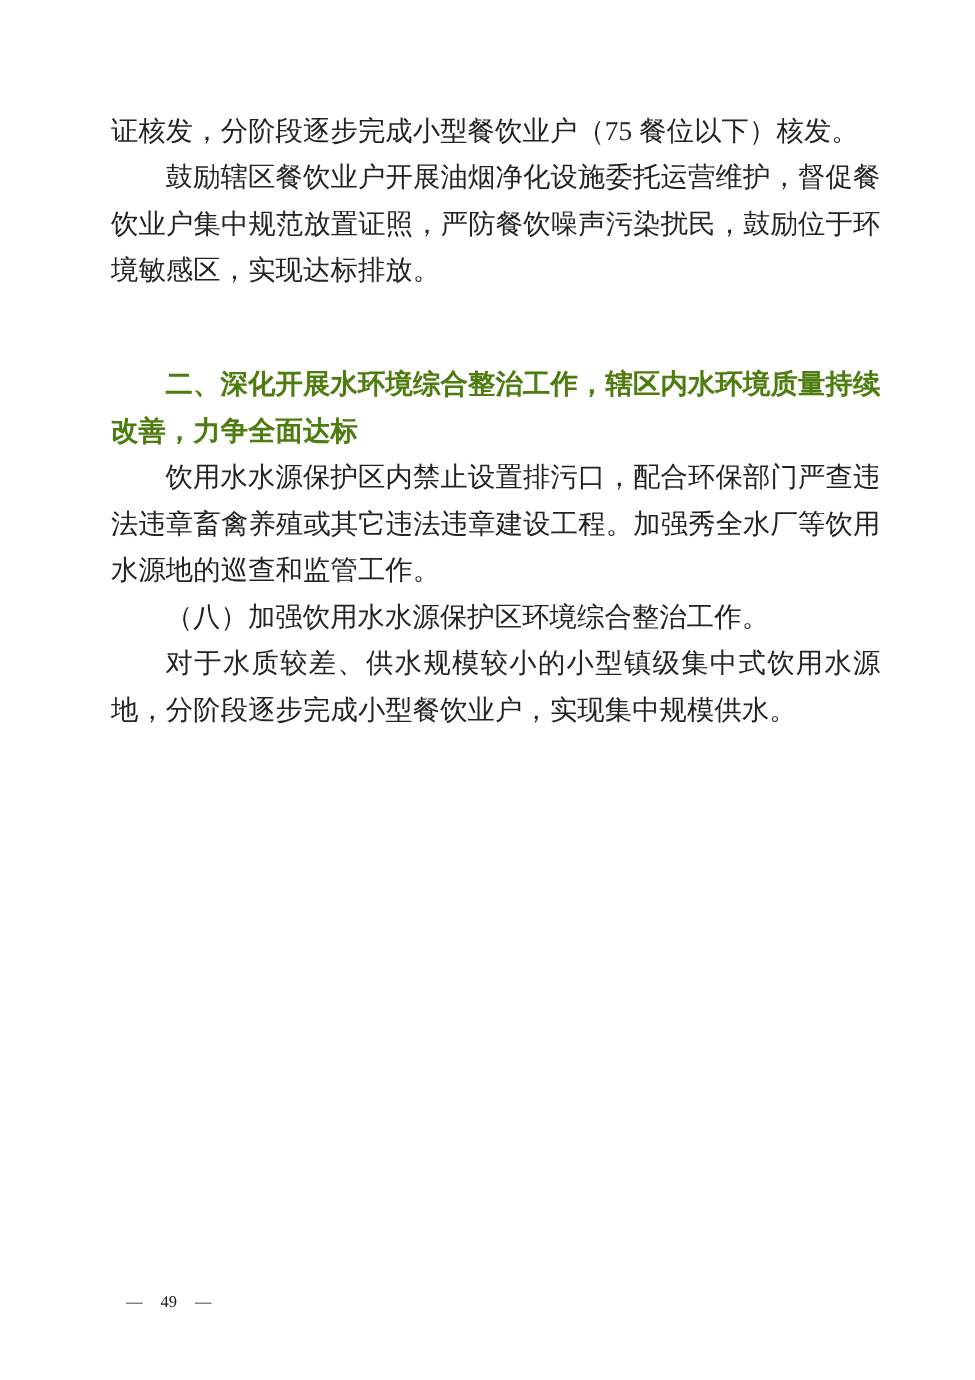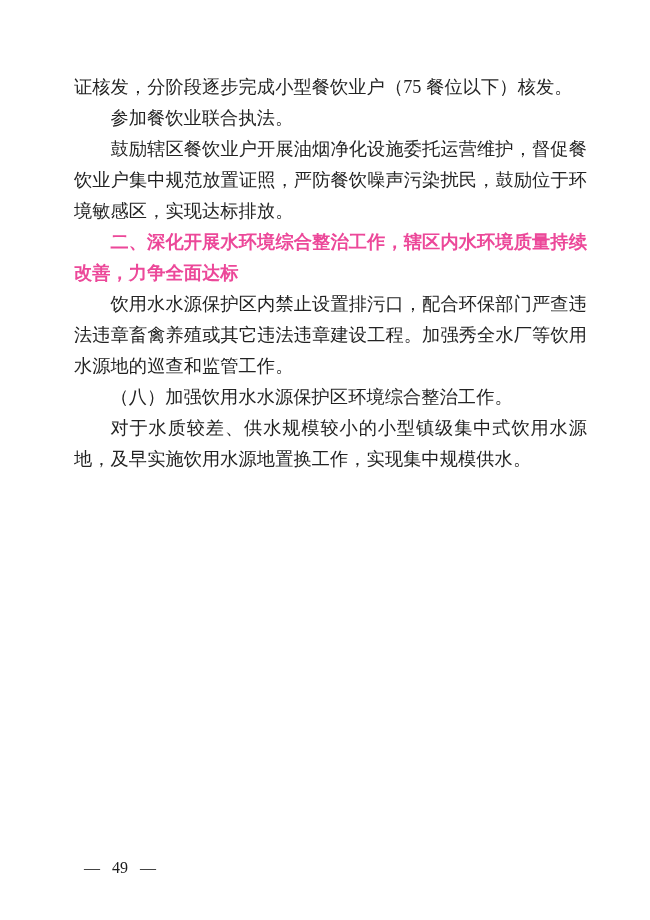--- a/index.html
+++ b/index.html
@@ -30,49 +30,49 @@
     line-height: 31px;
     letter-spacing: 0.1px;
     color: #232323;
   }
   .doc-body p.indent {
     text-indent: 2em;
   }
   .doc-body p.heading {
     font-family: "Liberation Sans", "DejaVu Sans", sans-serif;
     font-weight: 700;
-    color: #ec4899;
+    color: #4d7c0f;
+    margin-top: 45px;
   }
   .page-footer {
     position: absolute;
     left: 84px;
     top: 856px;
     font-family: "Liberation Serif", "DejaVu Serif", serif;
-    font-size: 16px;
+    font-size: 11px;
     line-height: 24px;
     color: #1c1c1c;
     white-space: nowrap;
   }
   .page-footer .dash {
     display: inline-block;
   }
   .page-footer .num {
     display: inline-block;
     margin: 0 12px;
   }
 </style>
 </head>
 <body>
 
 <div class="page">
   <div class="doc-body" id="doc-body">
       <p class="">证核发，分阶段逐步完成小型餐饮业户（75 餐位以下）核发。</p>
-      <p class="indent">参加餐饮业联合执法。</p>
       <p class="indent">鼓励辖区餐饮业户开展油烟净化设施委托运营维护，督促餐饮业户集中规范放置证照，严防餐饮噪声污染扰民，鼓励位于环境敏感区，实现达标排放。</p>
       <p class="indent heading">二、深化开展水环境综合整治工作，辖区内水环境质量持续改善，力争全面达标</p>
       <p class="indent">饮用水水源保护区内禁止设置排污口，配合环保部门严查违法违章畜禽养殖或其它违法违章建设工程。加强秀全水厂等饮用水源地的巡查和监管工作。</p>
       <p class="indent">（八）加强饮用水水源保护区环境综合整治工作。</p>
-      <p class="indent">对于水质较差、供水规模较小的小型镇级集中式饮用水源地，及早实施饮用水源地置换工作，实现集中规模供水。</p>
+      <p class="indent">对于水质较差、供水规模较小的小型镇级集中式饮用水源地，分阶段逐步完成小型餐饮业户，实现集中规模供水。</p>
     </div>
   <div class="page-footer">
     <span class="dash">—</span><span class="num">49</span><span class="dash">—</span>
   </div>
 </div>
 
 </body></html>

